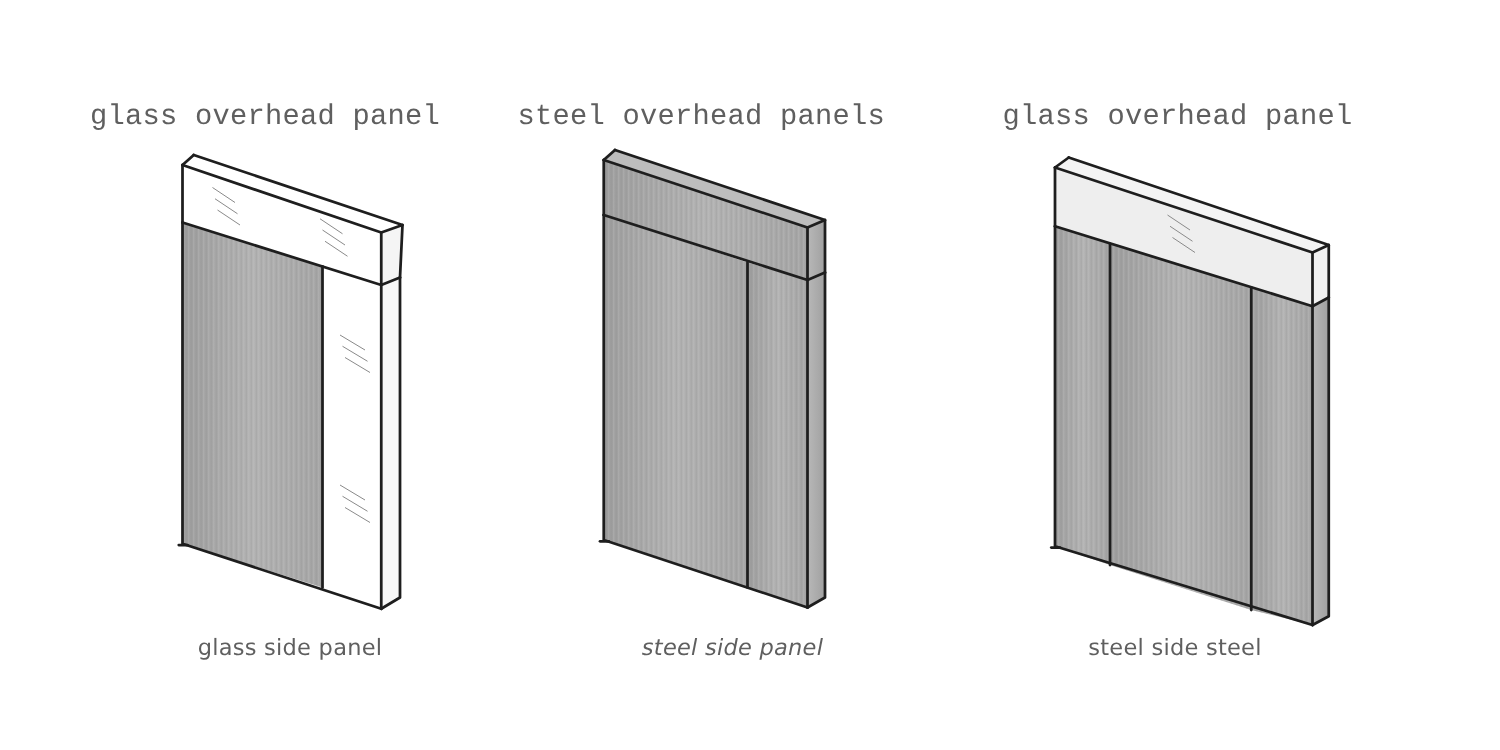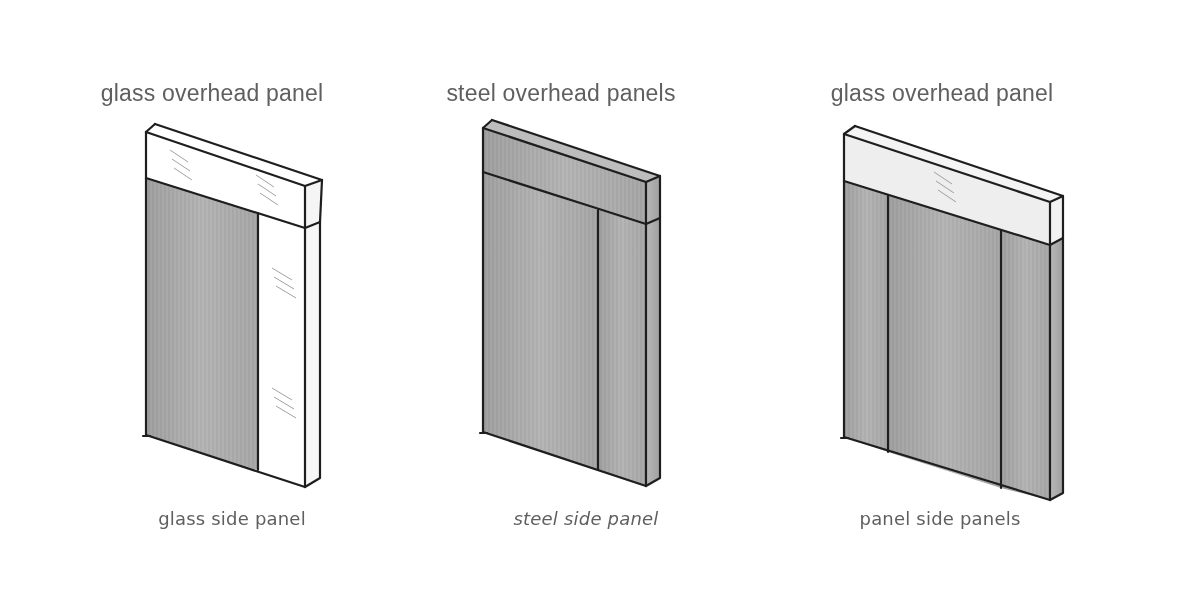--- a/index.html
+++ b/index.html
@@ -1,18 +1,18 @@
 <!DOCTYPE html>
 <html><head>
 <meta charset="utf-8">
 <style>
   html, body { margin:0; padding:0; background:#ffffff; }
   body { width:1200px; height:600px; position:relative; overflow:hidden; font-family:"DejaVu Sans", sans-serif; }
   .label { position:absolute; color:#5f5f5f; font-size:22px; white-space:nowrap; transform:translateX(-50%); letter-spacing:0.2px; }
-  .label.top { font-family:Liberation Sans, sans-serif; font-size:23px; }
+  .label.top { font-family:Liberation Mono, monospace; font-size:23px; }
   .label.bottom { font-family:"DejaVu Sans", sans-serif; font-size:18px; }
   svg.art { position:absolute; left:0; top:0; }
 </style>
 </head>
 <body>
 
 <svg class="art" width="1200" height="600" viewBox="0 0 1200 600" xmlns="http://www.w3.org/2000/svg">
   <defs>
     <linearGradient id="steelGrad" x1="0" y1="0" x2="1" y2="0">
       <stop offset="0" stop-color="#9c9c9c"></stop>
@@ -151,13 +151,13 @@
   </g>
 </svg>
 
 <div class="label top" style="left:212px; top:80px;">glass overhead panel</div>
 <div class="label bottom" style="left:232px; top:508px;">glass side panel</div>
 
 <div class="label top" style="left:561px; top:80px;">steel overhead panels</div>
 <div class="label bottom" style="left:586px; top:508px;font-style:italic;">steel side panel</div>
 
 <div class="label top" style="left:942px; top:80px;">glass overhead panel</div>
-<div class="label bottom" style="left:940px; top:508px;">panel side panels</div>
+<div class="label bottom" style="left:940px; top:508px;">steel side steel</div>
 
 </body></html>

